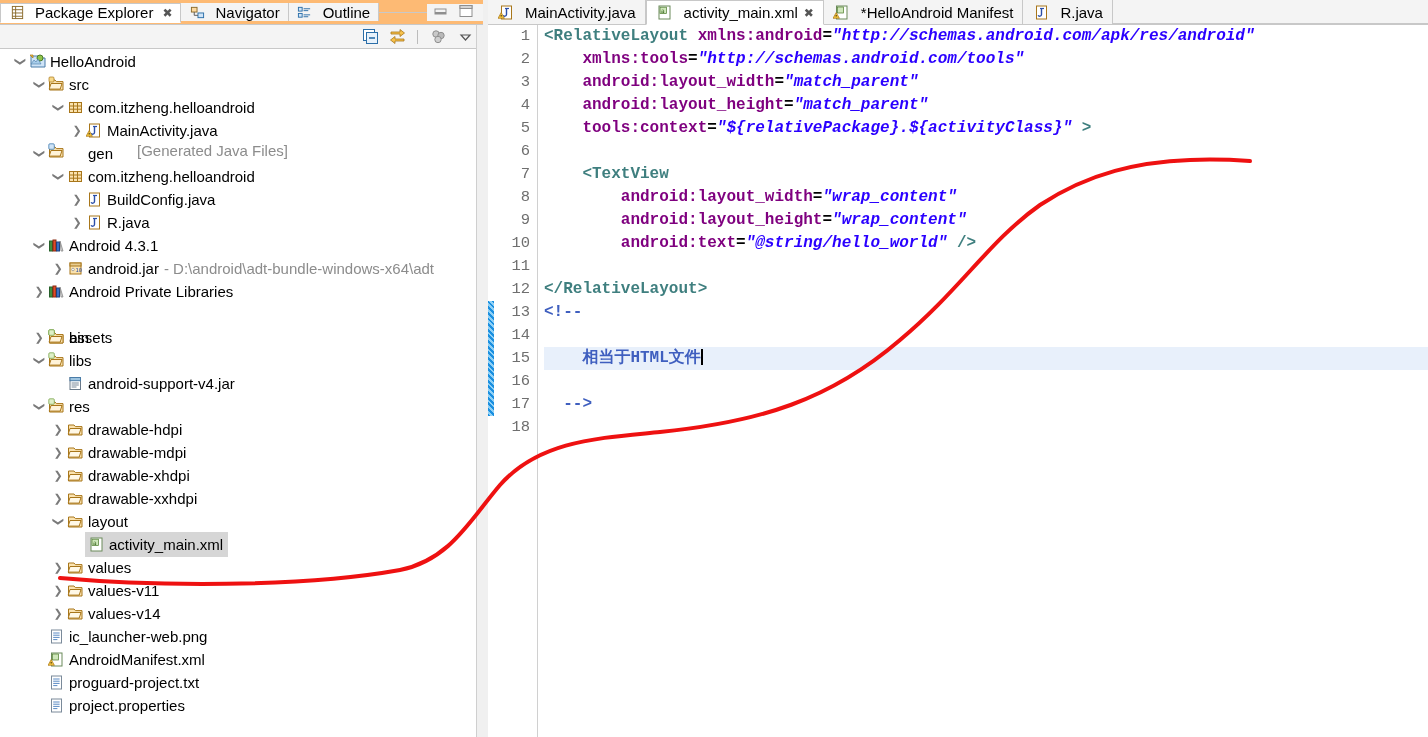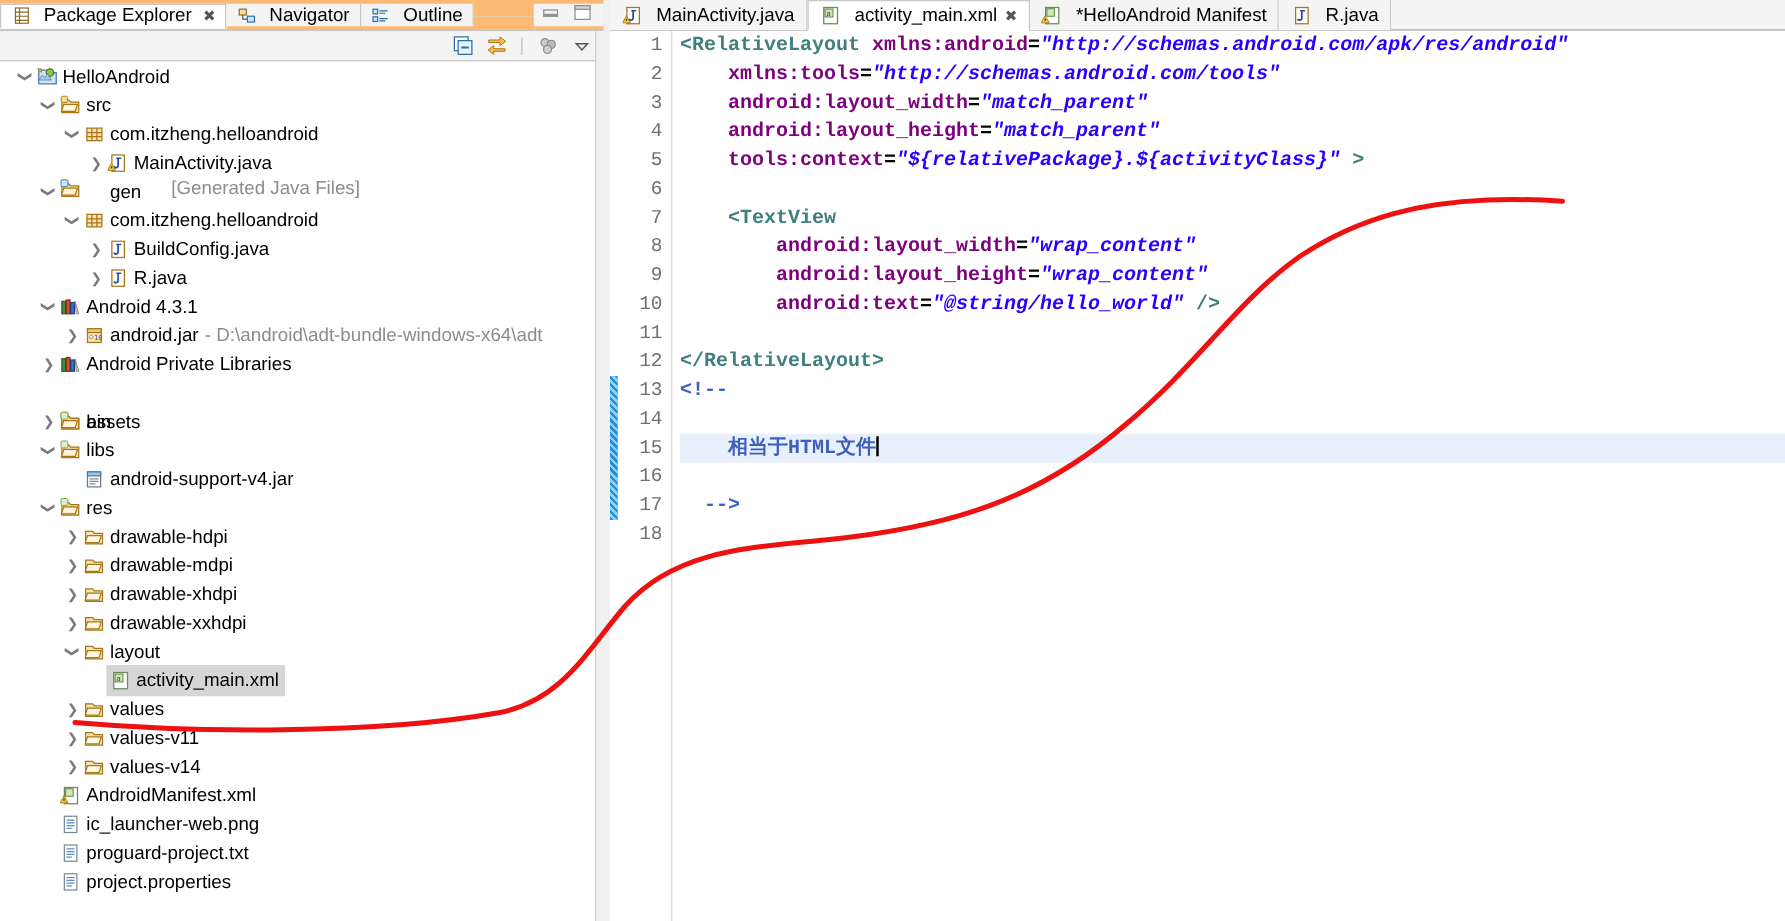--- a/index.html
+++ b/index.html
@@ -574,42 +574,42 @@
               </svg>
             </span>
             <span class="label">values-v14</span>
           </span>
         </div>
         <div class="row" style="padding-left: 31px;">
           <span class="arrow none"></span>
           <span style="display: inline-flex; align-items: center;">
             <span class="ticon">
               <svg width="17" height="17" viewBox="0 0 17 17">
-                <rect x="3.5" y="2" width="10.5" height="13" fill="#ffffff" stroke="#6a8a5a"></rect>
-                <rect x="4.5" y="3" width="6" height="6" fill="#cfe7bb" stroke="#4a7a2a" stroke-width=".7"></rect>
-                <path d="M3.2 8.5 l3.2 5.8 h-6.4 z" fill="#f3c43c" stroke="#a8761a" stroke-width=".7"></path>
-                <line x1="3.2" y1="11" x2="3.2" y2="12.6" stroke="#4a3a10" stroke-width="1.1"></line>
-              </svg>
-            </span>
-            <span class="label">AndroidManifest.xml</span>
-          </span>
-        </div>
-        <div class="row" style="padding-left: 31px;">
-          <span class="arrow none"></span>
-          <span style="display: inline-flex; align-items: center;">
-            <span class="ticon">
-              <svg width="17" height="17" viewBox="0 0 17 17">
                 <rect x="3.5" y="2" width="10" height="13" fill="#ffffff" stroke="#7a8a9a"></rect>
                 <line x1="5.2" y1="5" x2="11.6" y2="5" stroke="#5a8ac4"></line>
                 <line x1="5.2" y1="7.2" x2="11.6" y2="7.2" stroke="#5a8ac4"></line>
                 <line x1="5.2" y1="9.4" x2="11.6" y2="9.4" stroke="#5a8ac4"></line>
                 <line x1="5.2" y1="11.6" x2="9.4" y2="11.6" stroke="#5a8ac4"></line>
               </svg>
             </span>
             <span class="label">ic_launcher-web.png</span>
+          </span>
+        </div>
+        <div class="row" style="padding-left: 31px;">
+          <span class="arrow none"></span>
+          <span style="display: inline-flex; align-items: center;">
+            <span class="ticon">
+              <svg width="17" height="17" viewBox="0 0 17 17">
+                <rect x="3.5" y="2" width="10.5" height="13" fill="#ffffff" stroke="#6a8a5a"></rect>
+                <rect x="4.5" y="3" width="6" height="6" fill="#cfe7bb" stroke="#4a7a2a" stroke-width=".7"></rect>
+                <path d="M3.2 8.5 l3.2 5.8 h-6.4 z" fill="#f3c43c" stroke="#a8761a" stroke-width=".7"></path>
+                <line x1="3.2" y1="11" x2="3.2" y2="12.6" stroke="#4a3a10" stroke-width="1.1"></line>
+              </svg>
+            </span>
+            <span class="label">AndroidManifest.xml</span>
           </span>
         </div>
         <div class="row" style="padding-left: 31px;">
           <span class="arrow none"></span>
           <span style="display: inline-flex; align-items: center;">
             <span class="ticon">
               <svg width="17" height="17" viewBox="0 0 17 17">
                 <rect x="3.5" y="2" width="10" height="13" fill="#ffffff" stroke="#7a8a9a"></rect>
                 <line x1="5.2" y1="5" x2="11.6" y2="5" stroke="#5a8ac4"></line>
                 <line x1="5.2" y1="7.2" x2="11.6" y2="7.2" stroke="#5a8ac4"></line>

